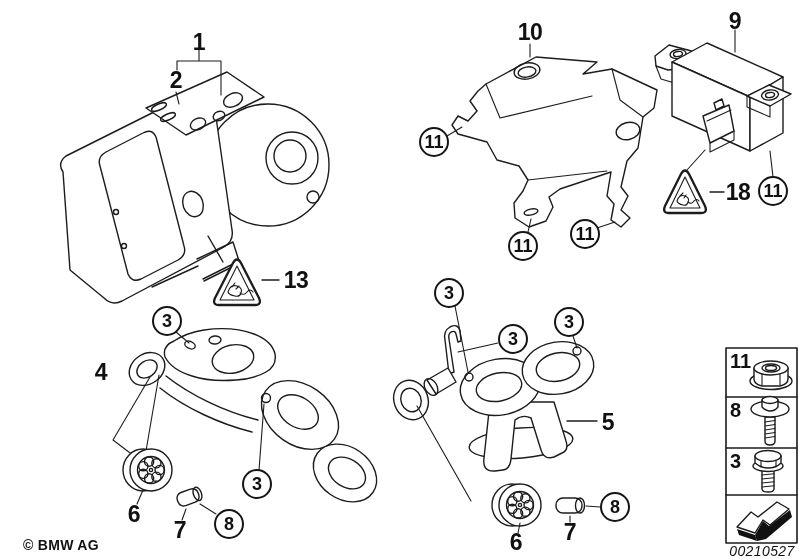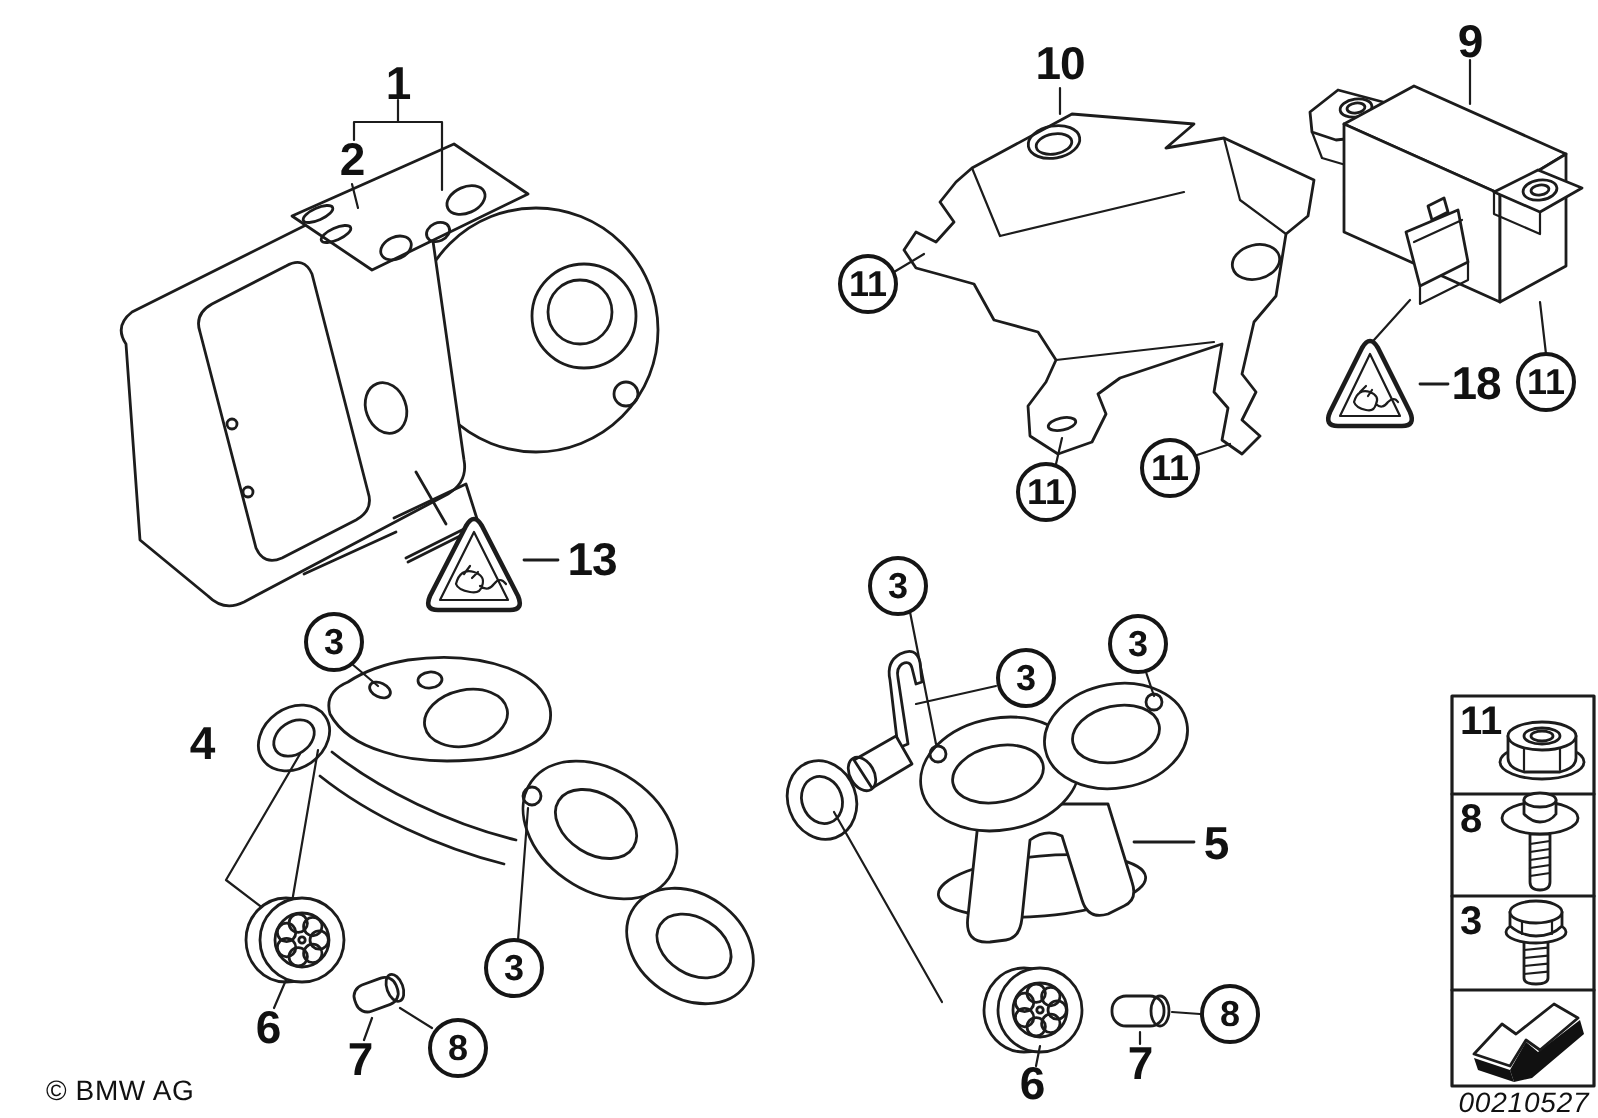--- a/index.html
+++ b/index.html
@@ -19,21 +19,21 @@
   .lbl{
     position:absolute;transform:translate(-50%,-50%);
     font-size:23px;font-weight:bold;line-height:1;letter-spacing:-0.5px;white-space:nowrap;
   }
   .circ{
     position:absolute;width:30px;height:30px;border:2.2px solid #151515;border-radius:50%;
     background:#fff;display:flex;align-items:center;justify-content:center;
     font-size:18px;font-weight:bold;box-sizing:border-box;
   }
   .legendnum{position:absolute;font-size:20px;font-weight:bold;line-height:1;}
-  #copyright{position:absolute;left:23px;top:537px;font-size:14px;font-weight:400;letter-spacing:0.3px;}
+  #copyright{position:absolute;left:23px;top:537px;font-size:14px;font-weight:700;letter-spacing:0.3px;}
   #drawnum{position:absolute;left:726px;top:543px;width:72px;text-align:center;font-size:14px;letter-spacing:0.4px;font-style:italic;}
 </style>
 </head>
 <body>
 
 <div id="stage">
 
 <svg id="art" width="799" height="559" viewBox="0 0 799 559">
 
   <g>

